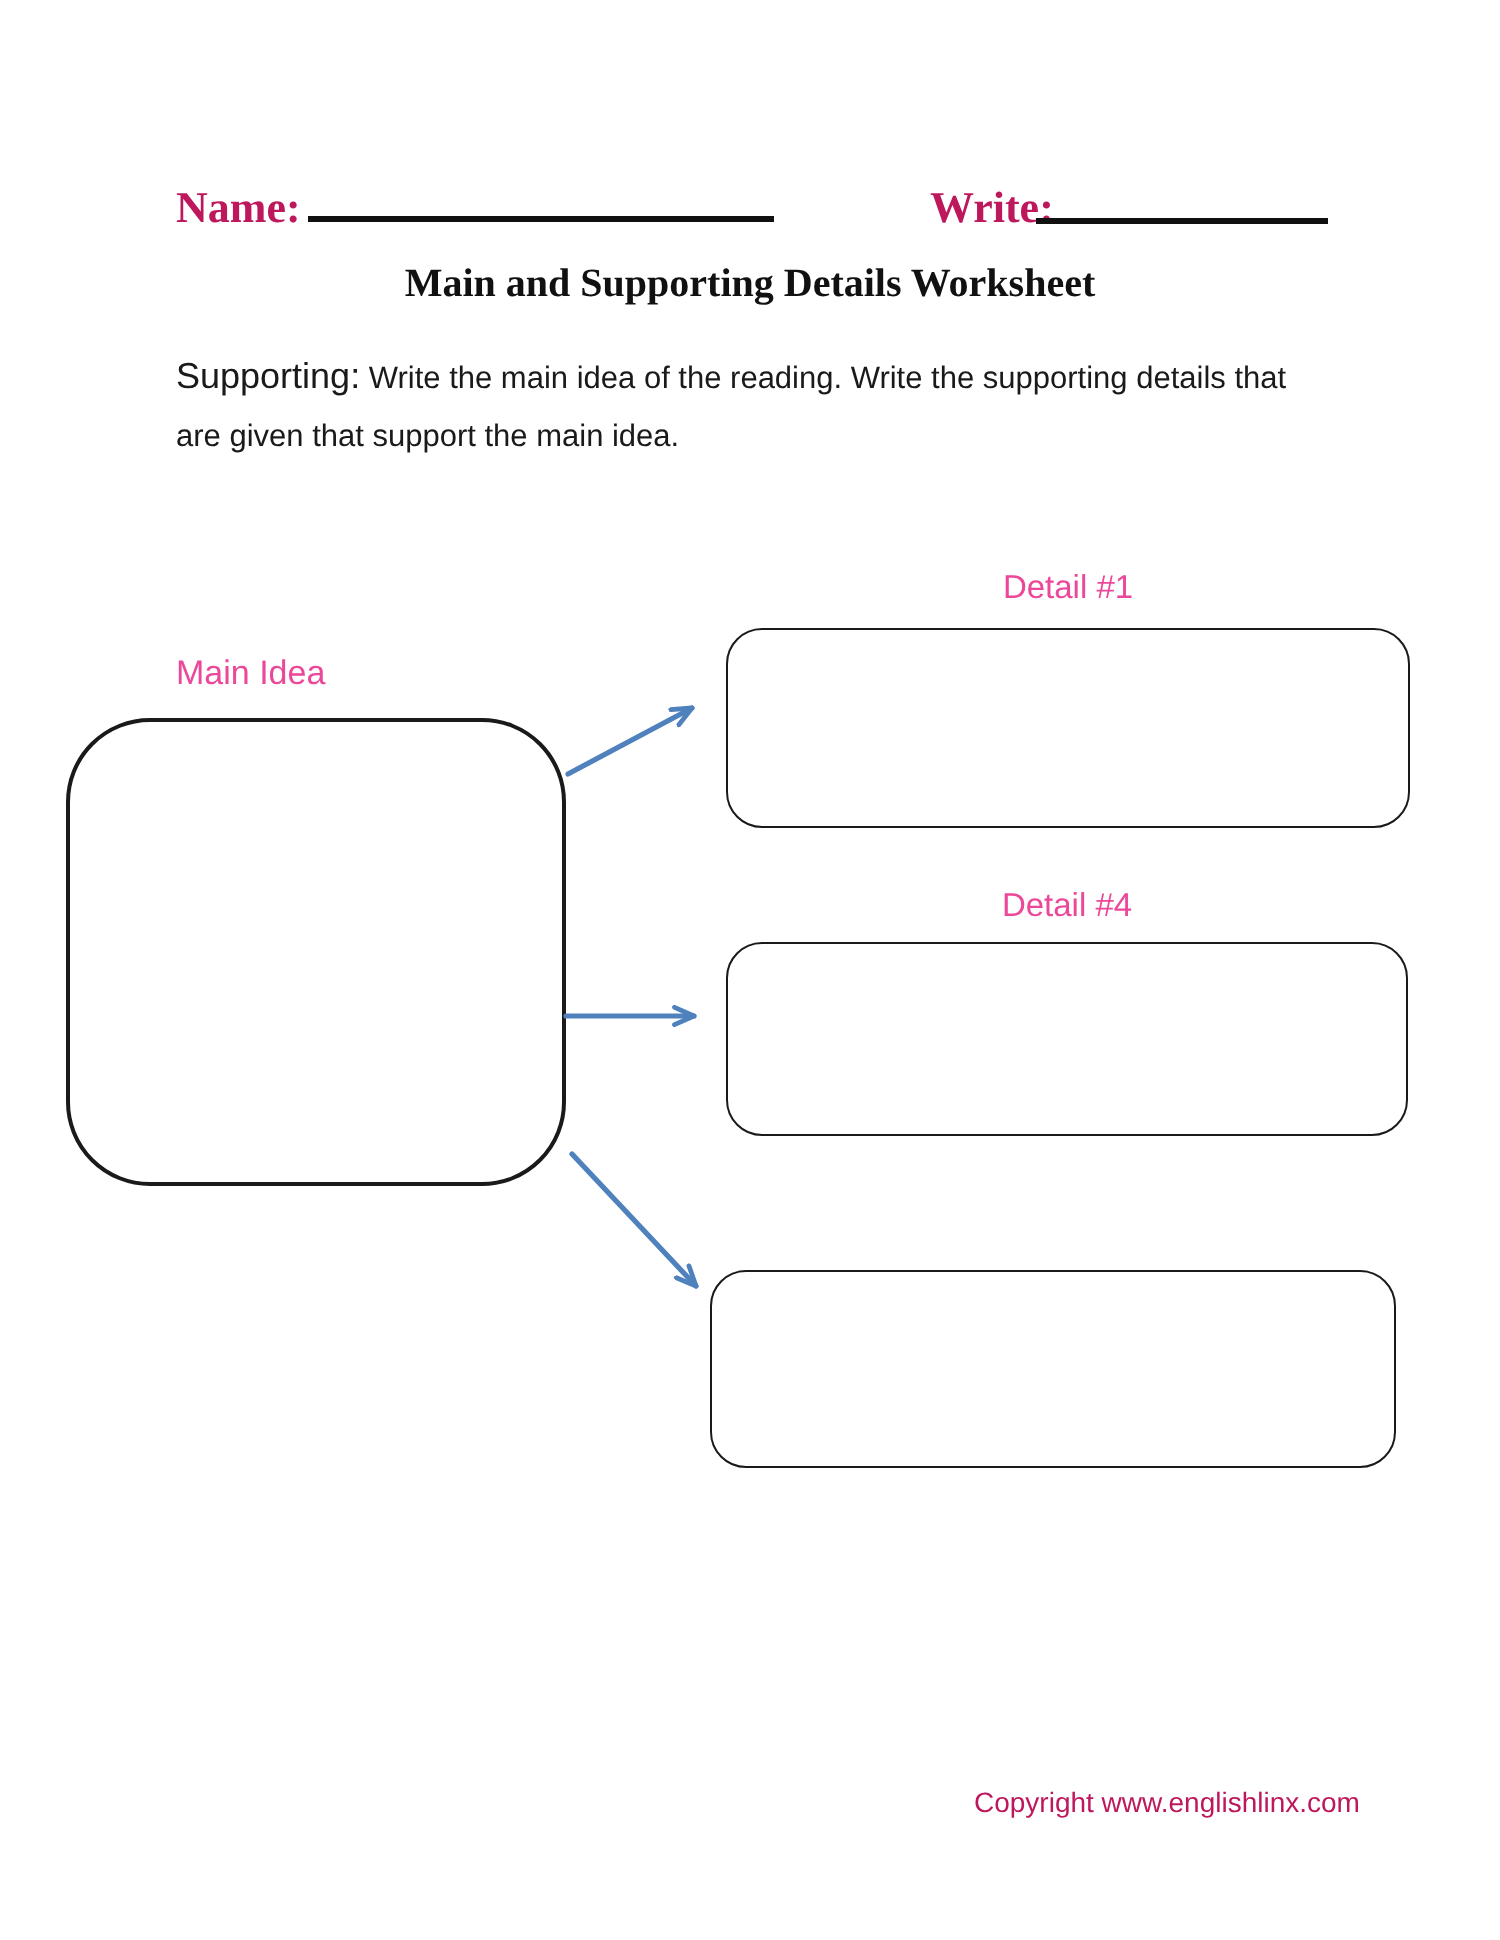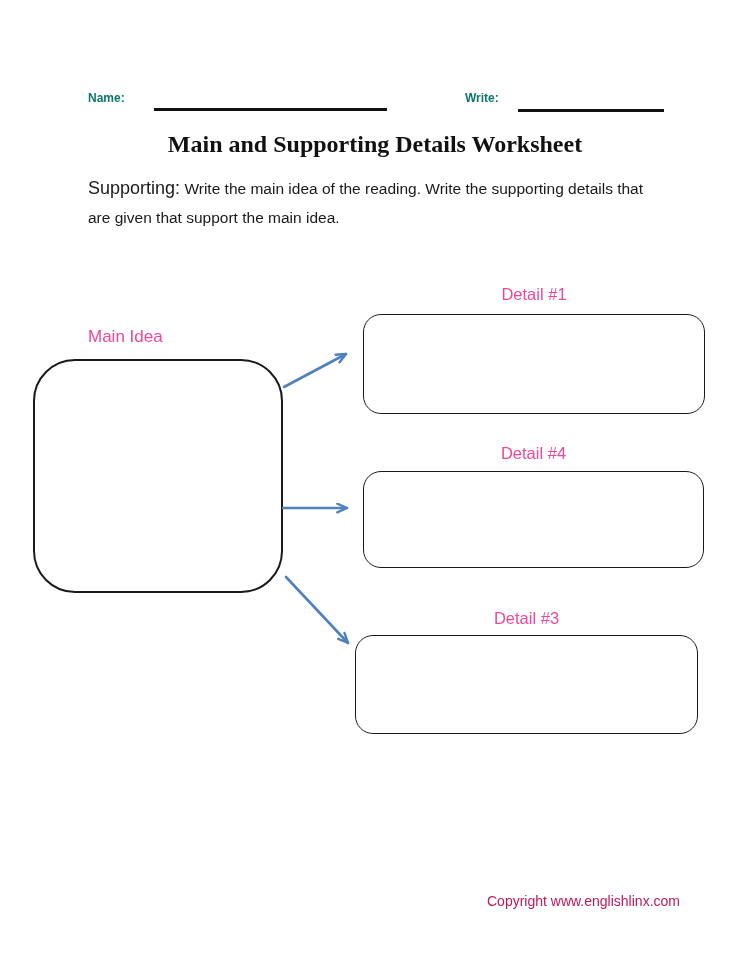--- a/index.html
+++ b/index.html
@@ -12,42 +12,43 @@
     height: 970px;
     background: #ffffff;
     overflow: hidden;
     color: #1a1a1a;
   }
 
   
   .nd-label {
     position: absolute;
     font-weight: bold;
-    font-size: 12px;
-    color: #0f766e;
+    font-size: 22px;
+    color: #be185d;
+    font-family: Liberation Serif, serif;
   }
   .name-label { left: 88px; top: 91px; }
   .date-label { left: 465px; top: 91px; }
   .blank-line {
     position: absolute;
     height: 3px;
     background: #111111;
   }
   .name-blank { left: 154px; top: 108px; width: 233px; }
   .date-blank { left: 518px; top: 109px; width: 146px; }
 
   
   .title {
     position: absolute;
     left: 0; top: 131px;
     width: 750px;
     text-align: center;
     font-family: "Liberation Serif", serif;
     font-weight: bold;
-    font-size: 24px;
+    font-size: 20px;
     color: #111111;
   }
 
   
   .directions {
     position: absolute;
     left: 88px; top: 174px;
     width: 580px;
     font-size: 15.5px;
     line-height: 29px;
@@ -117,21 +118,20 @@
 
   <div class="shape-label main-idea-label">Main Idea</div>
   <div class="org-box main-idea-box"></div>
 
   <div class="shape-label detail-label d1-label">Detail #1</div>
   <div class="org-box detail-box d1-box"></div>
 
   <div class="shape-label detail-label d2-label">Detail #4</div>
   <div class="org-box detail-box d2-box"></div>
 
-  <div class="shape-label detail-label d3-label">Detail #3</div>
   <div class="org-box detail-box d3-box"></div>
 
   <svg class="arrows" viewBox="0 0 750 970" xmlns="http://www.w3.org/2000/svg">
     <defs>
       <marker id="ah" viewBox="0 0 12 10" refX="10" refY="5" markerWidth="13" markerHeight="11" markerUnits="userSpaceOnUse" orient="auto">
         <path d="M1,1 L10,5 L1,9" fill="none" stroke-width="2.2" stroke-linecap="round" stroke-linejoin="round" stroke="#4f81bd"></path>
       </marker>
     </defs>
     <line x1="284" y1="387" x2="346" y2="354" stroke-width="2.6" stroke-linecap="round" marker-end="url(#ah)" stroke="#4f81bd"></line>
     <line x1="283" y1="508" x2="347" y2="508" stroke-width="2.6" stroke-linecap="round" marker-end="url(#ah)" stroke="#4f81bd"></line>

